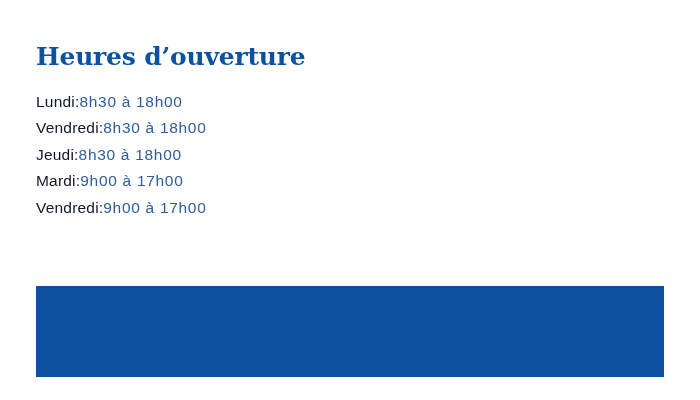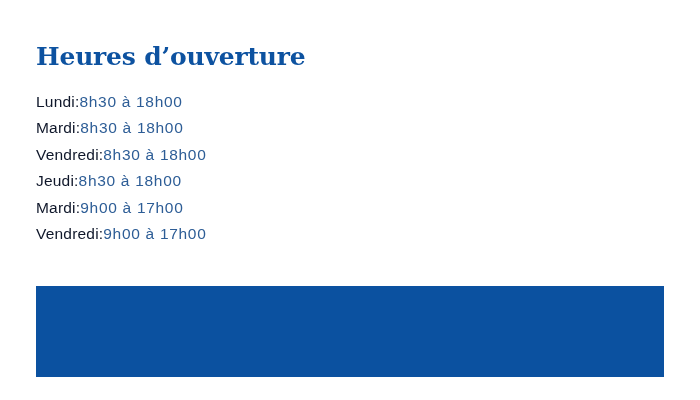--- a/index.html
+++ b/index.html
@@ -68,23 +68,20 @@
 <div id="card">
 
   <div id="hours-title">Heures d’ouverture</div>
 
   <div id="hours-list">
 
     <div class="hours-row">
       <span class="day-label">Lundi:</span><span class="day-time">8h30 à 18h00</span>
     </div>
 
-    <div class="hours-row">
-      <span class="day-label">Mardi:</span><span class="day-time">8h30 à 18h00</span>
-    </div>
 
     <div class="hours-row">
       <span class="day-label">Vendredi:</span><span class="day-time">8h30 à 18h00</span>
     </div>
 
     <div class="hours-row">
       <span class="day-label">Jeudi:</span><span class="day-time">8h30 à 18h00</span>
     </div>
 
 

